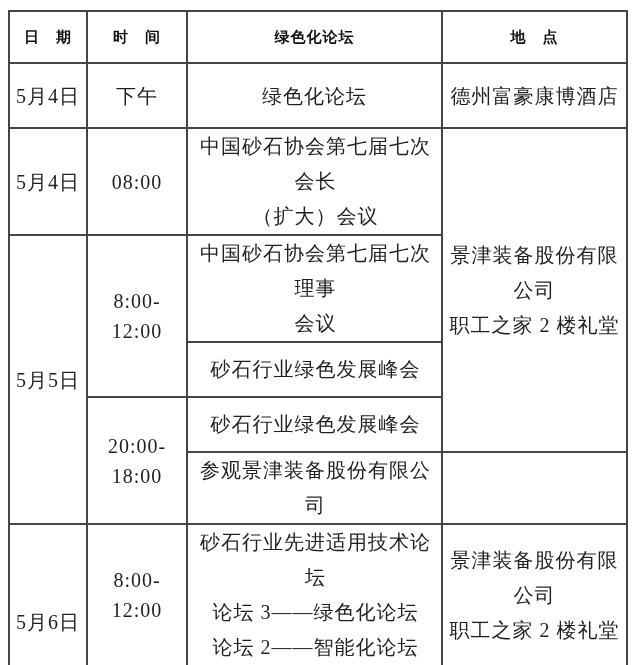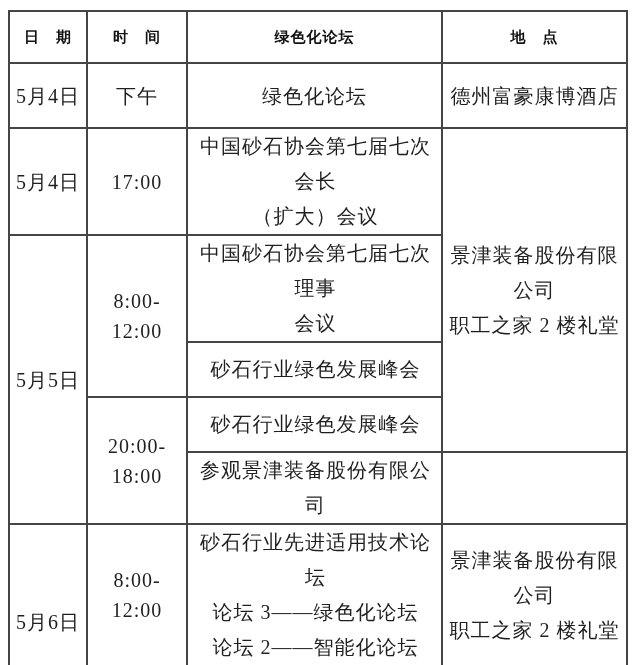--- a/index.html
+++ b/index.html
@@ -82,21 +82,21 @@
 
     <tr class="r1">
       <td>5月4日</td>
       <td>下午</td>
       <td>绿色化论坛</td>
       <td>德州富豪康博酒店</td>
     </tr>
 
     <tr class="r2">
       <td>5月4日</td>
-      <td>17:00</td>
+      <td>08:00</td>
       <td class="left">中国砂石协会第七届七次会长
 （扩大）会议</td>
       <td class="loc" rowspan="4">景津装备股份有限公司
 职工之家 2 楼礼堂</td>
     </tr>
 
     <tr class="r3">
       <td rowspan="4">5月5日</td>
       <td rowspan="2">8:00-12:00</td>
       <td class="left">中国砂石协会第七届七次理事

